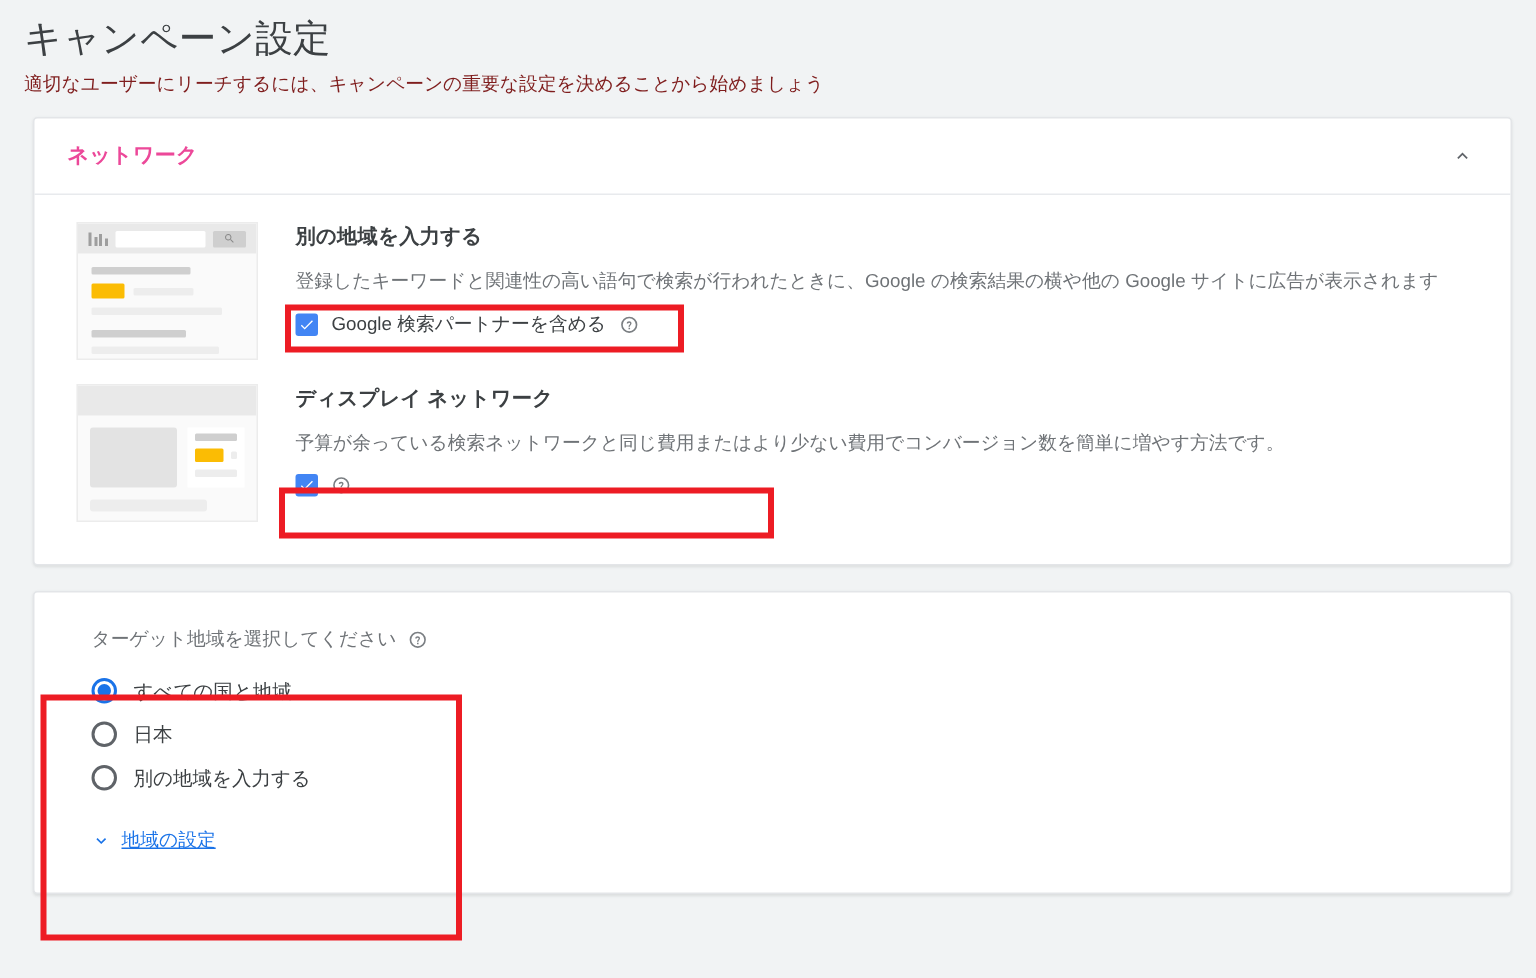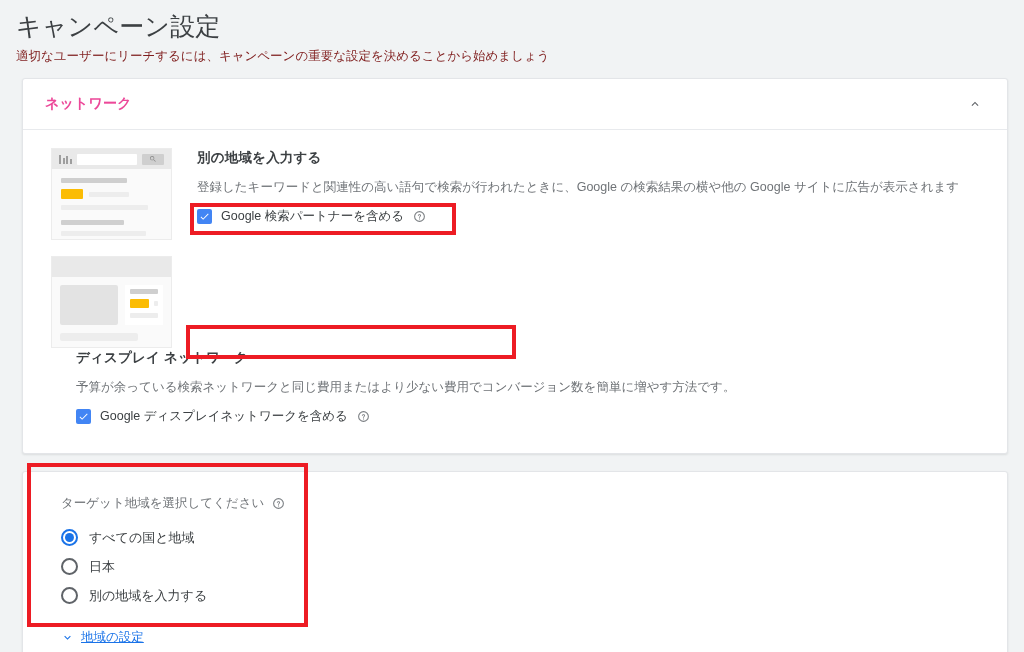--- a/index.html
+++ b/index.html
@@ -73,21 +73,21 @@
   }
   .chevron-collapse svg { display: block; }
 
   .card-body { padding: 0; }
 
   
   .net-row {
     display: flex;
     padding: 18px 0 0 28px;
   }
-  #net-row-display { padding-top: 16px; padding-bottom: 28px; flex-direction: column; }
+  #net-row-display { padding-top: 16px; padding-bottom: 28px; }
 
   .thumb {
     width: 121px;
     height: 92px;
     background: #fafafa;
     border: 1px solid #ececec;
     flex: 0 0 auto;
     overflow: hidden;
   }
   .thumb-bar {
@@ -339,21 +339,20 @@
 
         <div class="net-text">
           <div class="net-title">ディスプレイ ネットワーク</div>
           <div class="net-desc">予算が余っている検索ネットワークと同じ費用またはより少ない費用でコンバージョン数を簡単に増やす方法です。</div>
           <div class="check-row" style="margin-top:12px">
             <span class="checkbox">
               <svg width="11" height="11" viewBox="0 0 24 24">
                   <path d="M9 16.2 4.8 12l-1.4 1.4L9 19 21 7l-1.4-1.4z" fill="#ffffff"></path>
                 </svg>
             </span>
-            <span class="check-label">Google ディスプレイネットワークを含める</span>
             <span class="help-icon">
               <svg width="13" height="13" viewBox="0 0 24 24">
                   <path d="M12 2a10 10 0 1 0 0 20 10 10 0 0 0 0-20zm0 18a8 8 0 1 1 0-16 8 8 0 0 1 0 16zm.9-5.5h-1.8v-.5c0-.7.3-1.2.9-1.8l.7-.7c.3-.3.4-.6.4-1 0-.7-.5-1.1-1.2-1.1s-1.2.4-1.2 1.2H8.9c0-1.7 1.2-2.8 3-2.8 1.7 0 2.9 1 2.9 2.5 0 .7-.3 1.3-.9 1.9l-.6.6c-.3.3-.4.6-.4 1v.7zm-1.8 1.2h1.9v1.8h-1.9z" fill="#7b7f83"></path>
                 </svg>
             </span>
           </div>
         </div>
       </div>
 
     </div>

